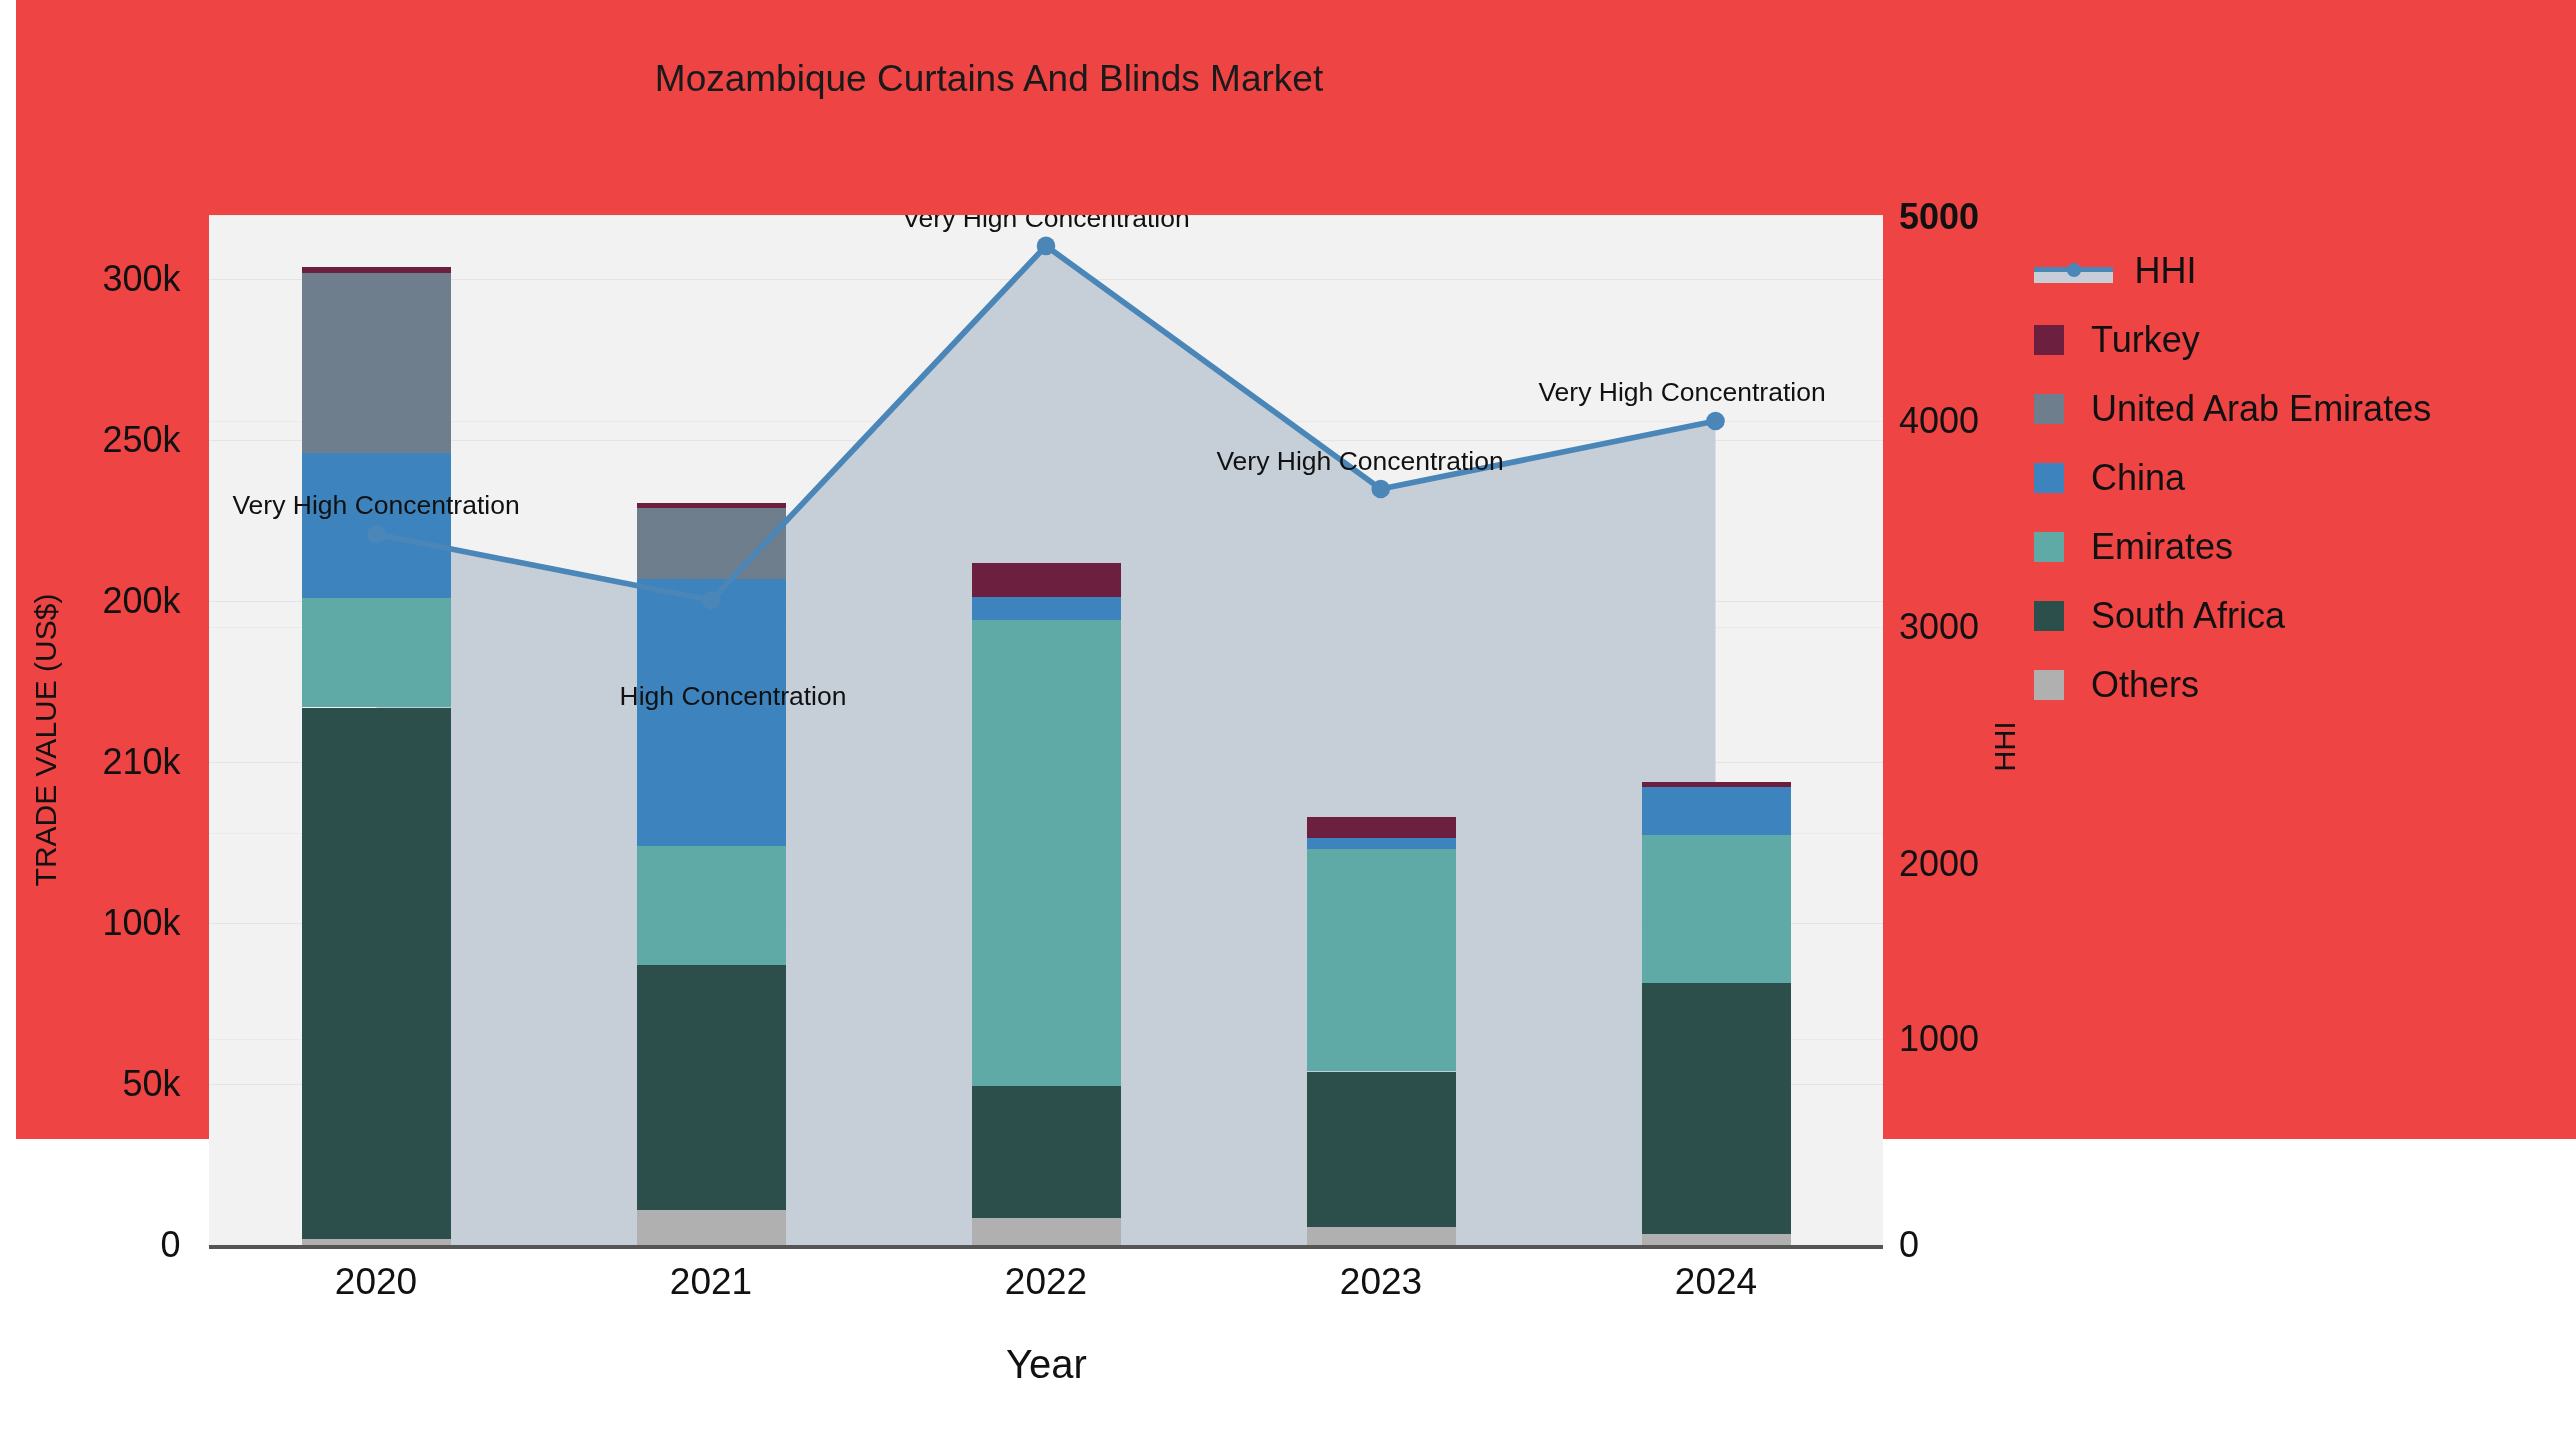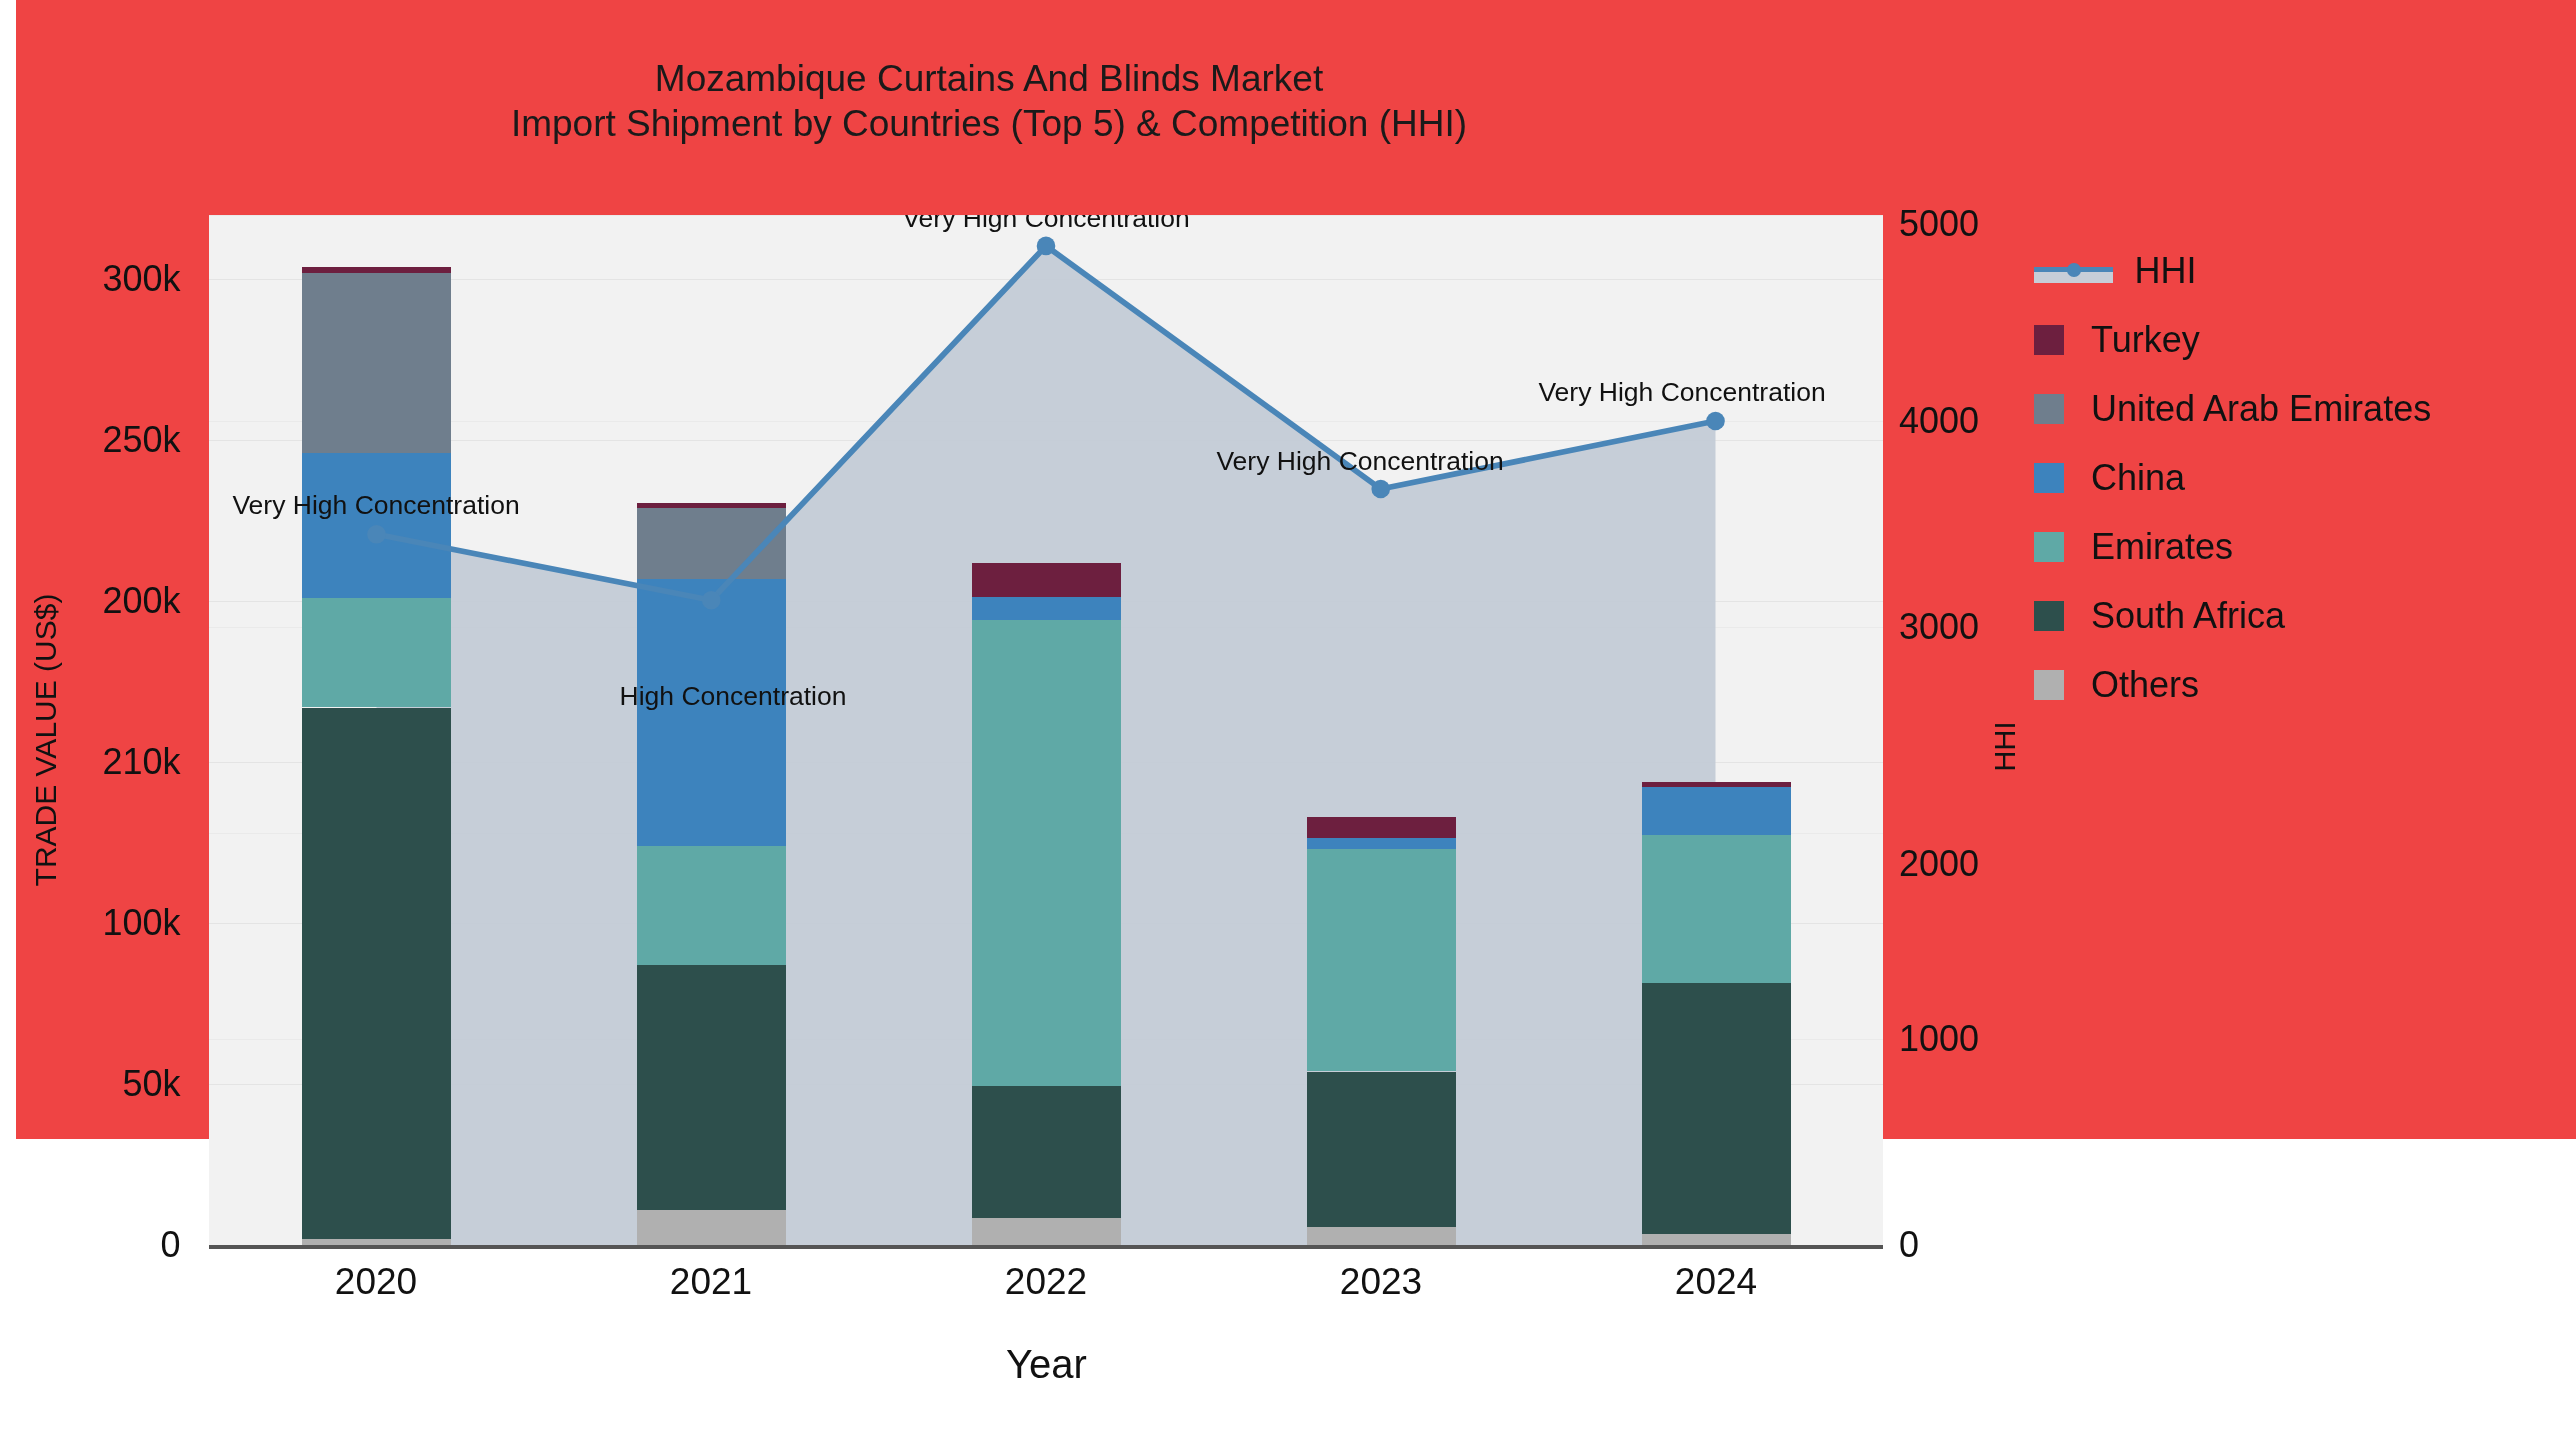--- a/index.html
+++ b/index.html
@@ -114,21 +114,20 @@
   }
   .legend-label { font-size: 36px; color: #111; white-space: nowrap; }
 </style>
 </head>
 <body>
 
 <div class="figure">
 
   <div class="title-block">
     <div class="title-line">Mozambique Curtains And Blinds Market</div>
-    <div class="title-line">Import Shipment by Countries (Top 5) &amp; Competition (HHI)</div>
   </div>
 
   <div class="plot">
     <div id="gridlines">
         <div class="gridline" style="top: 869px;"></div>
         <div class="gridline" style="top: 708px;"></div>
         <div class="gridline" style="top: 547px;"></div>
         <div class="gridline" style="top: 386px;"></div>
         <div class="gridline" style="top: 225px;"></div>
         <div class="gridline" style="top: 64px;"></div>
@@ -213,21 +212,21 @@
       <div class="tick" style="top: 279px;">300k</div>
     </div>
   <div class="axis-title-y">TRADE VALUE (US$)</div>
 
   <div class="ylabels-right" id="ylabels-right">
       <div class="tick" style="top: 1245px;">0</div>
       <div class="tick" style="top: 1039px;">1000</div>
       <div class="tick" style="top: 864px;">2000</div>
       <div class="tick" style="top: 627px;">3000</div>
       <div class="tick" style="top: 421px;">4000</div>
-      <div class="tick" style="top: 224px;">5000</div>
+      <div class="tick" style="top: 217px; font-weight: bold;">5000</div>
     </div>
   <div class="axis-title-y2">HHI</div>
 
   <div class="xlabels" id="xlabels">
       <div class="tick" style="left: 167px;">2020</div>
       <div class="tick" style="left: 502px;">2021</div>
       <div class="tick" style="left: 837px;">2022</div>
       <div class="tick" style="left: 1172px;">2023</div>
       <div class="tick" style="left: 1507px;">2024</div>
     </div>

